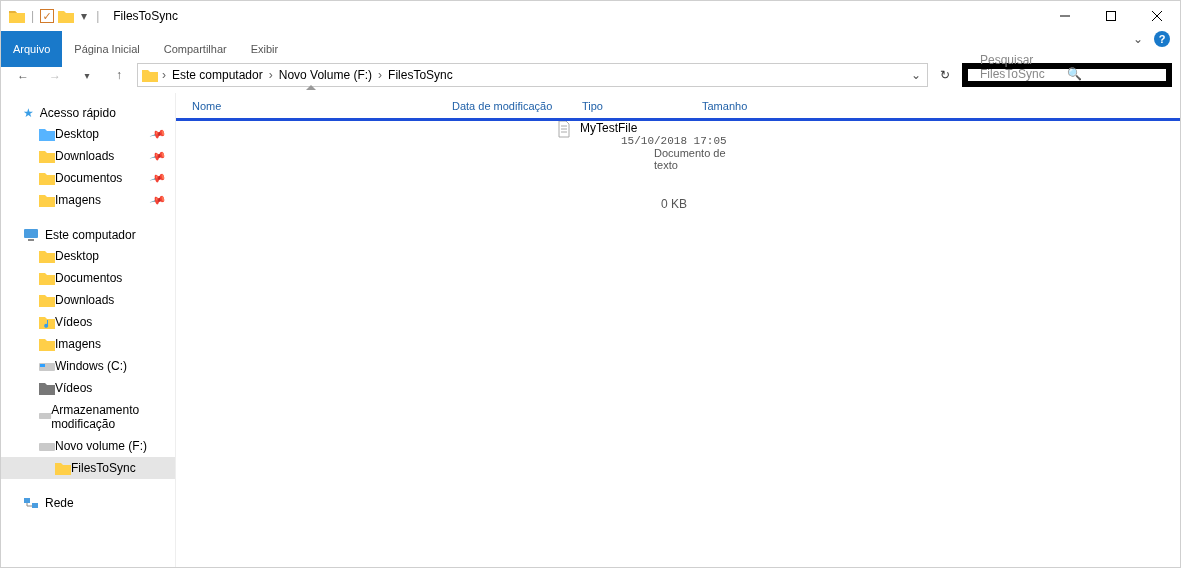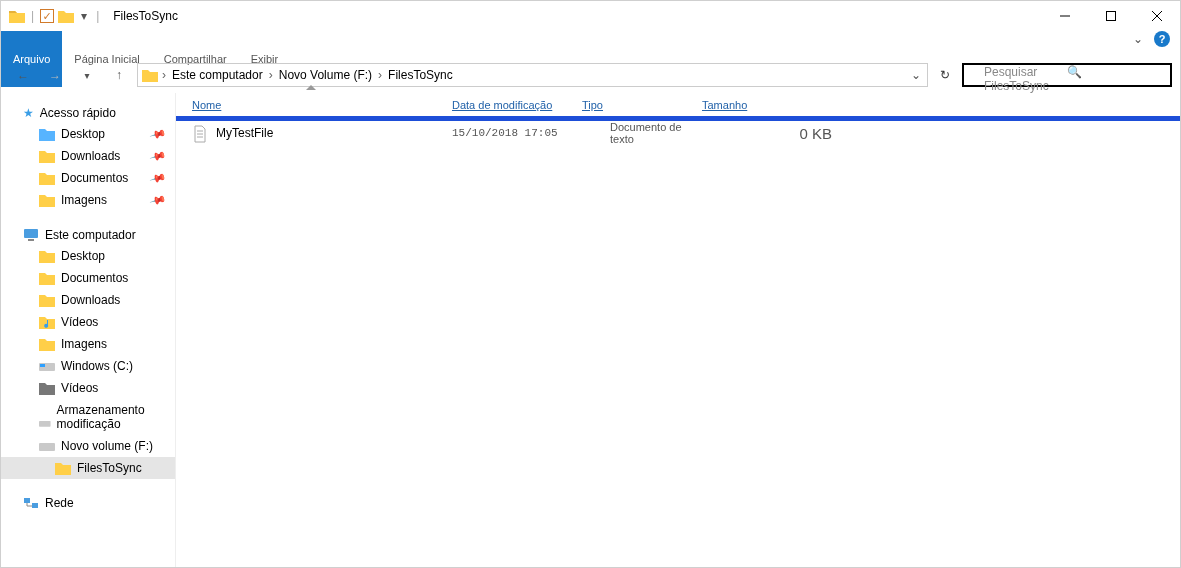--- a/index.html
+++ b/index.html
@@ -8,56 +8,56 @@
 .titlebar .left { display: flex; align-items: center; gap: 6px; padding-left: 8px; }
 .folder-ic { width: 16px; height: 14px; display:inline-block; }
 .sep { color: #aaa; }
 .qat { display:flex; align-items:center; gap:4px;}
 .check { width:14px; height:14px; border:1px solid #d17a2a; display:inline-flex; align-items:center; justify-content:center; color:#d17a2a; font-size:11px;}
 .title-text { margin-left: 8px; font-size: 12px; }
 .titlebar .wincontrols { margin-left: auto; display:flex; }
 .winbtn { width:46px; height:30px; display:flex; align-items:center; justify-content:center; color:#222; }
 .winbtn svg { width:10px; height:10px; }
 .ribbon { height:26px; display:flex; align-items:flex-start; }
-.ribbon .tab { padding: 22px 12px; font-size:11px; color:#555; }
+.ribbon .tab { padding: 12px 12px; font-size:11px; color:#555; }
 .ribbon .tab.active { background:#1979ca; color:#fff; }
 .ribbon .right { margin-left:auto; display:flex; align-items:center; padding-right:10px; gap:10px;}
 .help { width:16px; height:16px; background:#1979ca; border-radius:50%; color:#fff; display:flex; align-items:center; justify-content:center; font-size:11px; font-weight:bold;}
 .navrow { height:36px; display:flex; align-items:center; padding:0 8px; gap:4px; }
 .navarrow { width:28px; height:28px; display:flex; align-items:center; justify-content:center; color:#555; }
 .navarrow.disabled { color:#bbb; }
 .addrbar { flex:1; height:24px; border:1px solid #ccc; display:flex; align-items:center; padding-left:4px; gap:4px; font-size:12px; }
 .addrbar .crumb { padding:0 2px; white-space:nowrap;}
 .addrbar .sepc { color:#666; }
 .addrbar .spacer { flex:1; }
 .addrbar .drop { padding:0 6px; color:#555; }
 .refresh { width:26px; height:24px; display:flex; align-items:center; justify-content:center; color:#333; }
-.searchbox { width:210px; height:24px; border:2px solid #000000; display:flex; align-items:flex-start; padding:0 20px; color:#888; }
+.searchbox { width:210px; height:24px; border:6px solid #000000; display:flex; align-items:flex-end; padding:0 12px; color:#888; }
 .searchbox span { flex:1; }
 .content { display:flex; height:calc(100% - 92px); }
 .sidebar { width:175px; border-right:1px solid #eee; overflow:hidden; padding-top:10px; }
 .side-group { margin-bottom:14px; }
 .side-head { display:flex; align-items:center; padding:3px 6px 3px 22px; gap:6px; font-size:12px;}
-.side-item { display:flex; align-items:flex-end; padding:4px 6px 4px 38px; gap:6px; font-size:12px; position:relative;}
+.side-item { display:flex; align-items:center; padding:4px 6px 4px 38px; gap:0; font-size:12px; position:relative;}
 .side-item.sub { padding-left:54px; }
 .side-item.selected { background:#e5e5e5; }
 .pin { position:absolute; right:10px; color:#777; font-size:11px; transform:rotate(30deg);}
 .star { color:#3a9ee6; }
 .main { flex:1; display:flex; flex-direction:column; }
-.cols { display:flex; align-items:center; height:28px; border-bottom:5px solid #1d4ed8; color:#2262a9; font-size:11px; padding-left:16px;text-decoration:underline;}
+.cols { display:flex; align-items:center; height:28px; border-bottom:3px solid #1d4ed8; color:#2262a9; font-size:11px; padding-left:16px;}
 .cols .c-name { width:260px; }
 .cols .c-date { width:130px; }
 .cols .c-type { width:120px; }
 .cols .c-size { width:80px; text-align:left; }
-.row { display:flex; align-items:center; height:24px; padding-left:16px; font-size:12px;}
+.row { display:flex; align-items:center; height:24px; padding-left:16px; font-size:12px;flex-direction:column;}
 .row .r-name { width:260px; display:flex; align-items:center; gap:8px;}
 .row .r-date { width:130px; color:#555; font-size:11px;font-family:Liberation Mono, monospace;}
 .row .r-type { width:120px; color:#555; font-size:11px;padding-left:28px;}
 .row .r-size { width:80px; text-align:right; color:#555; font-size:11px;}
-.row .r-extra { width:50px; text-align:right; color:#555; font-size:15px;}
+.row .r-extra { width:50px; text-align:left; color:#555; font-size:12px;margin-top:26px;}
 .fileic, .drive-ic, .pc-ic, .net-ic, .music-ic, .video-ic, .usb-ic, .cloud-ic { width:16px; height:14px; display:inline-block;}
 .sort-arrow { position:relative; }
 .sort-arrow::after { content:""; position:absolute; top:-8px; left:130px; border-left:5px solid transparent; border-right:5px solid transparent; border-bottom:5px solid #999; }
 .chev { width:12px; text-align:center; color:#555;}
 svg { overflow:visible; }
 </style>
 </head>
 <body>
 
 <div class="titlebar">

